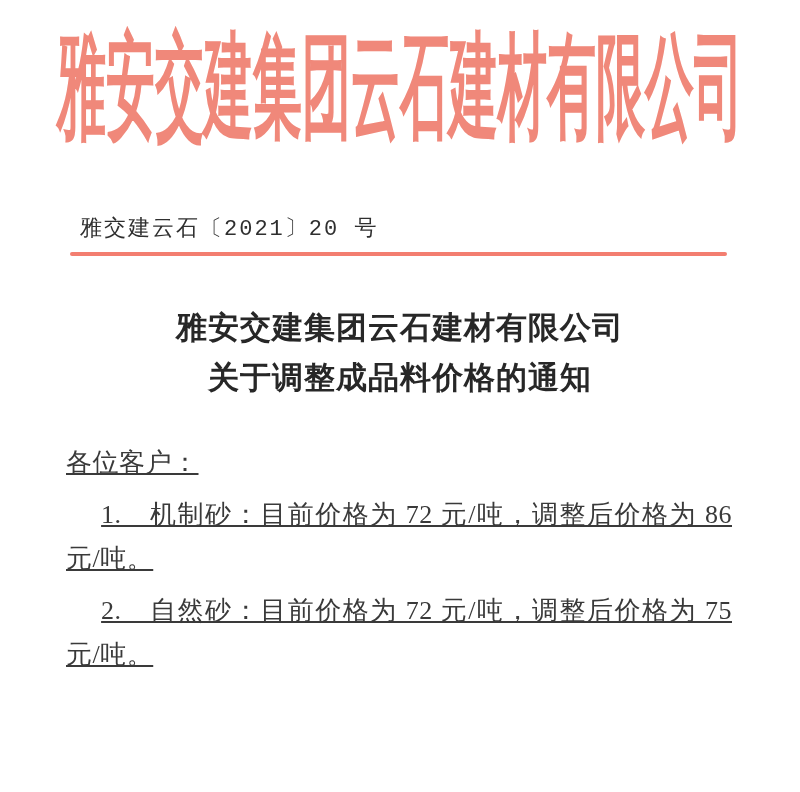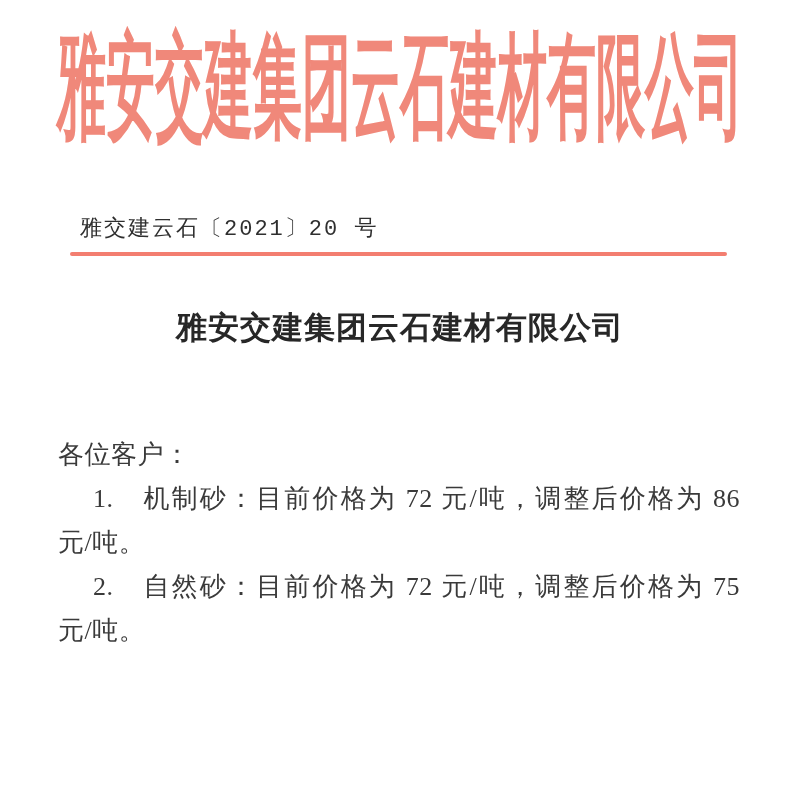--- a/index.html
+++ b/index.html
@@ -78,21 +78,22 @@
     top: 433px;
     left: 58px;
     width: 682px;
     font-size: 26px;
     line-height: 44px;
     color: #3a3a3a;
     text-align: justify;
     letter-spacing: 0.5px;
   }
   .body-block p {
-    margin: 0;
+    margin: 8px;
+    text-decoration: underline;
   }
   .indent {
     text-indent: 1.35em;
   }
 </style>
 </head>
 <body>
 
 <div class="page">
 
@@ -101,20 +102,21 @@
   </div>
 
   <div class="meta-row">
     <span>雅交建云石〔2021〕20 号</span>
   </div>
 
   <div class="red-rule" style="background: rgb(243, 126, 112);"></div>
 
   <div class="doc-title" style="color: rgb(39, 39, 39);">
     <div>雅安交建集团云石建材有限公司</div>
+    <div>关于调整成品料价格的通知</div>
   </div>
 
   <div class="body-block" style="color: rgb(58, 58, 58);">
     <p>各位客户：</p>
     <p class="indent">1.　机制砂：目前价格为 72 元/吨，调整后价格为 86 元/吨。</p>
     <p class="indent">2.　自然砂：目前价格为 72 元/吨，调整后价格为 75 元/吨。</p>
 
   </div>
 
 </div>

